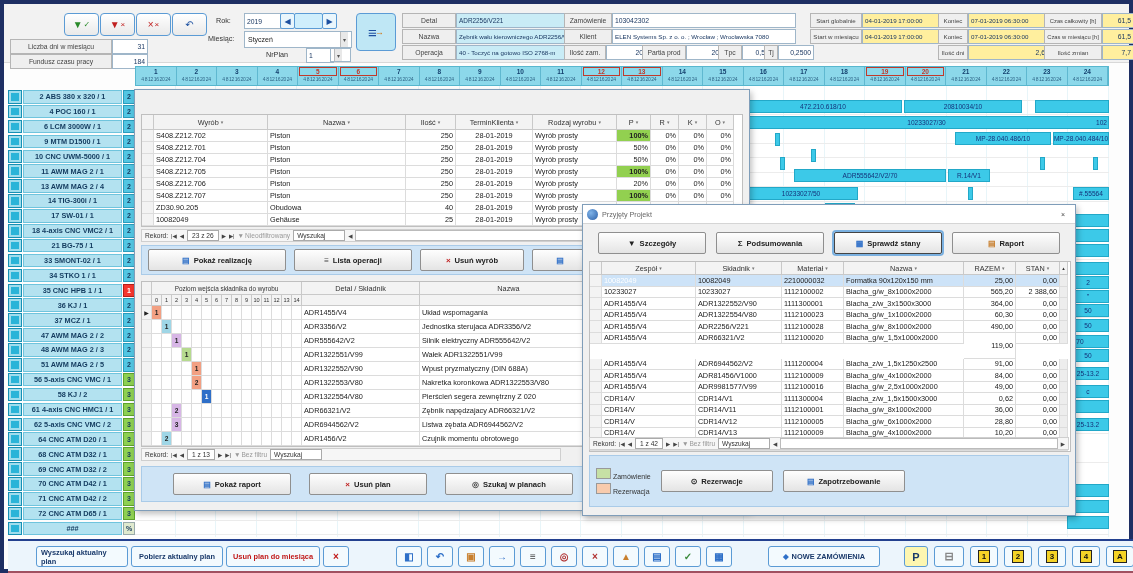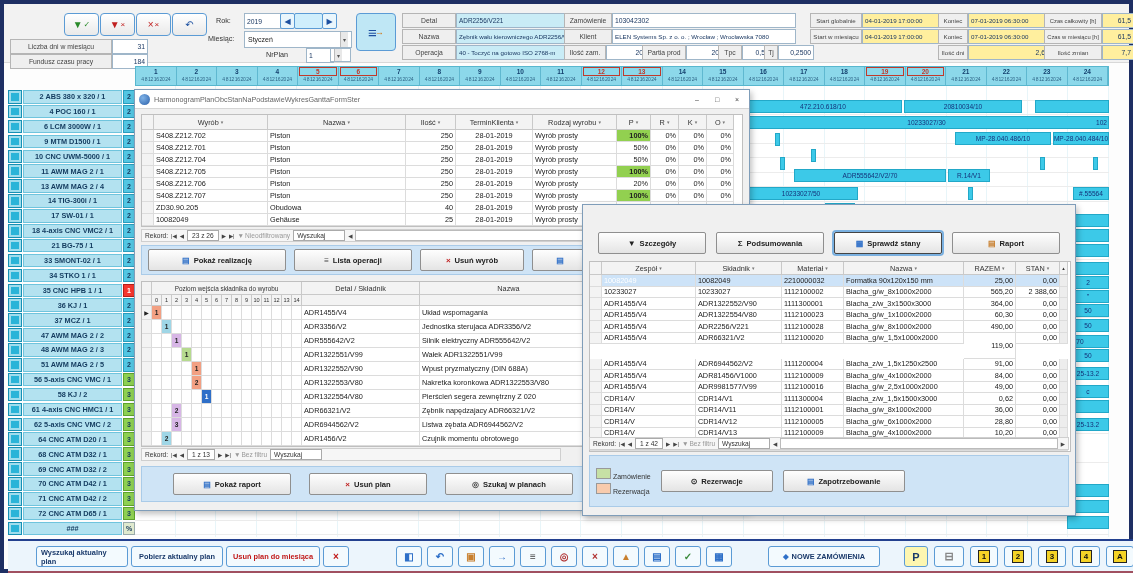--- a/index.html
+++ b/index.html
@@ -506,27 +506,20 @@
         <span></span>
       </div>
       <div class="gtick" style="left: 640px; top: 47px;"></div>
       <div class="gtick" style="left: 676px; top: 63px;"></div>
       <div class="gtick" style="left: 645px; top: 71px;"></div>
       <div class="gtick" style="left: 905px; top: 71px;"></div>
       <div class="gtick" style="left: 958px; top: 71px;"></div>
     </div>
 
   <div class="winbox" style="left:130px;top:85px;width:614px;height:420px;z-index:10;">
-    <div class="titlebar">
-      <div class="appico"></div>
-      <div class="wtitle">HarmonogramPlanObcStanNaPodstawieWykresGanttaFormSter</div>
-      <div class="wctl">–</div>
-      <div class="wctl">□</div>
-      <div class="wctl">×</div>
-    </div>
 
     <div id="prodtable" class="tablewrap" style="position:absolute;left:6px;top:24px;width:600px;">
         <div class="trow">
           <div class="cell hd" style="width: 12px; height: 15px;"></div>
           <div class="cell hd" style="width: 114px; height: 15px;">
             <span>Wyrób</span>
             <span class="sa">▾</span>
           </div>
           <div class="cell hd" style="width: 138px; height: 15px;">
             <span>Nazwa</span>
@@ -957,20 +950,25 @@
           <span>Szukaj w planach</span>
         </div>
       <div class="abtn focused" style="width:118px;">
           <span class="ic" style="color:#2e6fc8;">▦</span>
           <span>Materiały</span>
         </div>
     </div>
   </div>
 
   <div class="winbox" style="left:578px;top:200px;width:492px;height:310px;z-index:20;">
+    <div class="titlebar">
+      <div class="appico"></div>
+      <div class="wtitle">Przyjęty Projekt</div>
+      <div class="wctl">×</div>
+    </div>
 
     <div class="bluebar" style="left:6px;top:24px;width:480px;height:28px;background:#f0f0f0;border:none;justify-content:center;gap:10px;">
       <div class="abtn" style="width:108px;">
           <span class="ic">▼</span>
           <span>Szczegóły</span>
         </div>
       <div class="abtn" style="width:108px;">
           <span class="ic">Σ</span>
           <span>Podsumowania</span>
         </div>

